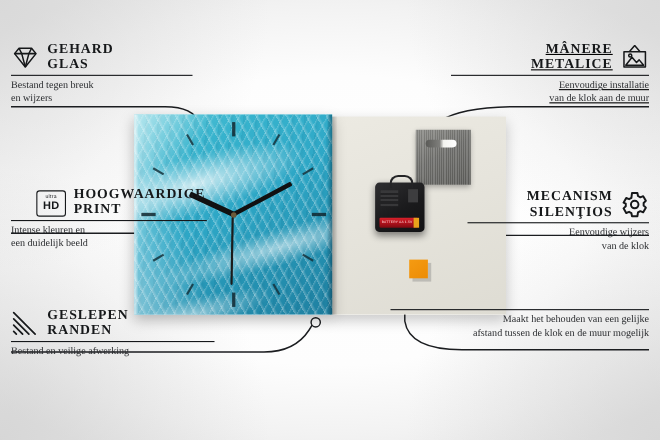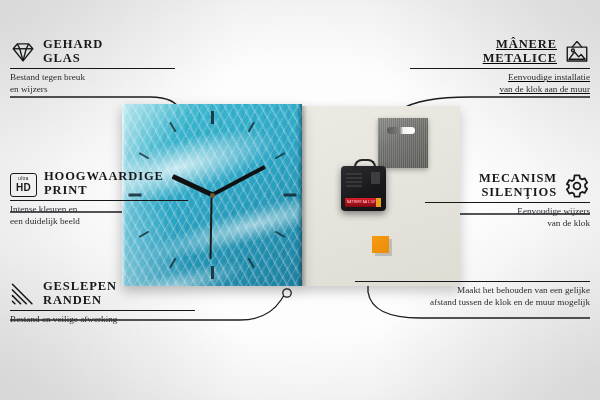--- a/index.html
+++ b/index.html
@@ -98,21 +98,21 @@
   .co-rule{height:1.4px;background:#15171a;margin:3px 0 3px 0;}
   .co-desc{font-size:9.2px;color:#2b2d30;line-height:11.4px;}
   .co-head{display:flex;align-items:flex-end;gap:7px;}
   .co-left .co-head{justify-content:flex-start;}
   .co-right .co-head{justify-content:flex-end;}
   .co-right .co-desc{text-align:right;}
   .ic{width:26px;height:26px;flex:0 0 26px;display:block;}
   .hdbadge{
     width:25px;height:22px;border:1.6px solid #16181a;border-radius:3px;
     display:flex;flex-direction:column;align-items:center;justify-content:center;flex:0 0 25px;
-    font-family:"Liberation Sans",sans-serif;color:#16181a;line-height:1;
+    font-family:"Liberation Sans",sans-serif;color:#16181a;line-height:1;margin-left:23px;
   }
   .hdbadge .u{font-size:4.6px;letter-spacing:.3px;}
   .hdbadge .h{font-size:10px;font-weight:700;letter-spacing:.2px;margin-top:.5px;}
 
   svg.conn{position:absolute;left:0;top:0;width:600px;height:400px;pointer-events:none;}
 </style>
 </head>
 <body>
 
 <div id="stage">

